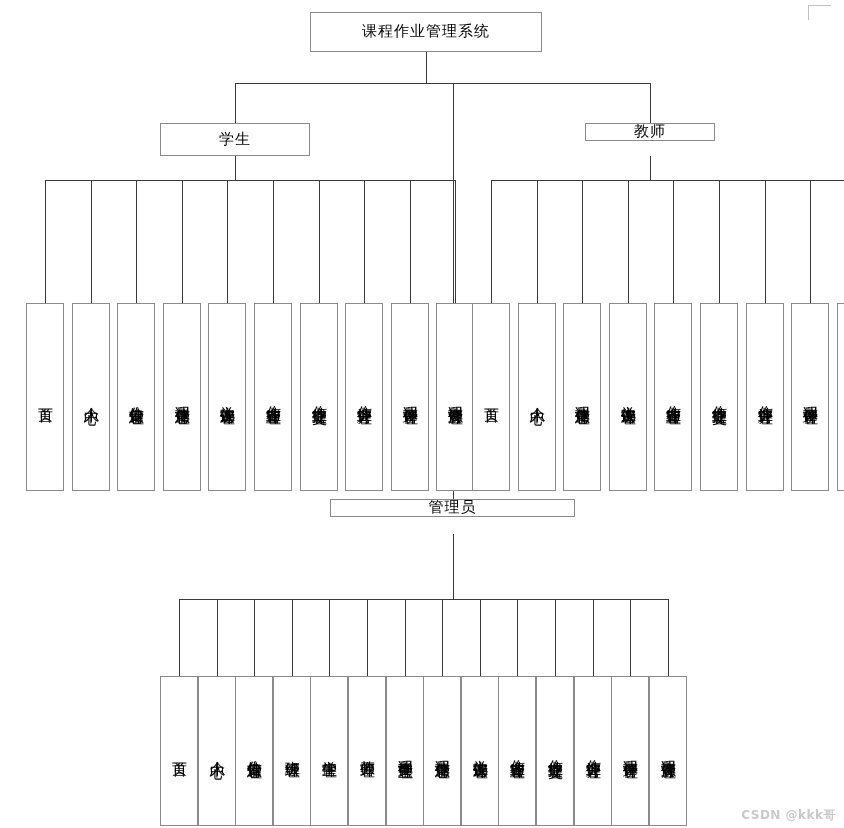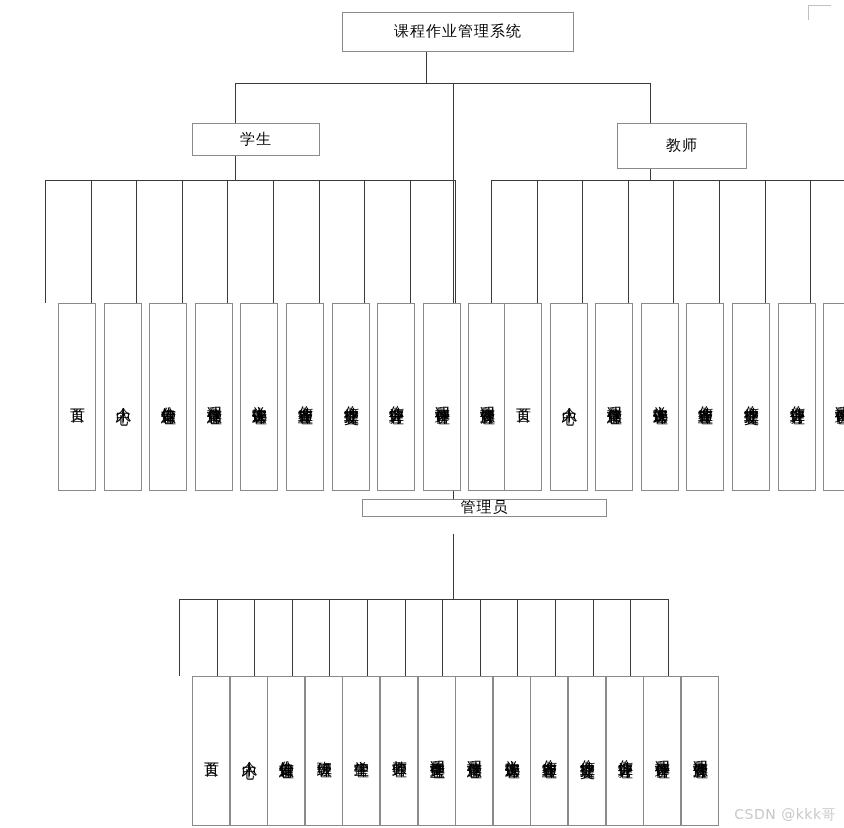--- a/index.html
+++ b/index.html
@@ -29,21 +29,20 @@
 
   
   .node {
     position: absolute;
     box-sizing: border-box;
     border: 1px solid #8a8a8a;
     background: #ffffff;
     display: flex;
     align-items: center;
     justify-content: center;
-    margin-left: 32px;
   }
   .node .label {
     display: block;
     line-height: 1.05;
   }
 
   
   .node.horiz .label {
     font-size: 15px;
     letter-spacing: 1px;
@@ -62,24 +61,25 @@
     line-height: 1.0;
     letter-spacing: 1px;
     white-space: nowrap;
   }
 
   
   #watermark {
     position: absolute;
     right: 8px;
     bottom: 4px;
-    font-size: 14px;
+    font-size: 12px;
     color: #c9c9c9;
     letter-spacing: 0.5px;
     white-space: nowrap;
+    font-weight: bold;
   }
   
   #corner-mark {
     position: absolute;
     right: 13px;
     top: 5px;
     width: 22px;
     height: 14px;
     border-top: 1px solid #c0c0c0;
     border-left: 1px solid #c0c0c0;
@@ -132,24 +132,24 @@
       <div class="line v" style="left: 517px; top: 599px; height: 77px;"></div>
       <div class="line v" style="left: 555px; top: 599px; height: 77px;"></div>
       <div class="line v" style="left: 593px; top: 599px; height: 77px;"></div>
       <div class="line v" style="left: 630px; top: 599px; height: 77px;"></div>
       <div class="line v" style="left: 668px; top: 599px; height: 77px;"></div>
     </div>
   <div id="layer-nodes">
       <div class="node horiz" style="left: 310px; top: 12px; width: 232px; height: 40px;">
         <span class="label">课程作业管理系统</span>
       </div>
-      <div class="node horiz" style="left: 160px; top: 123px; width: 128px; height: 33px;">
+      <div class="node horiz" style="left: 160px; top: 123px; width: 150px; height: 33px;">
         <span class="label">学生</span>
       </div>
-      <div class="node horiz" style="left: 585px; top: 123px; width: 130px; height: 46px;">
+      <div class="node horiz" style="left: 585px; top: 123px; width: 130px; height: 18px;">
         <span class="label">教师</span>
       </div>
       <div class="node horiz" style="left: 330px; top: 499px; width: 245px; height: 18px;">
         <span class="label">管理员</span>
       </div>
       <div class="node vert" style="left: 26px; top: 303px; width: 38px; height: 188px;">
         <span class="label">首页</span>
       </div>
       <div class="node vert" style="left: 72px; top: 303px; width: 38px; height: 188px;">
         <span class="label">个人中心</span>

